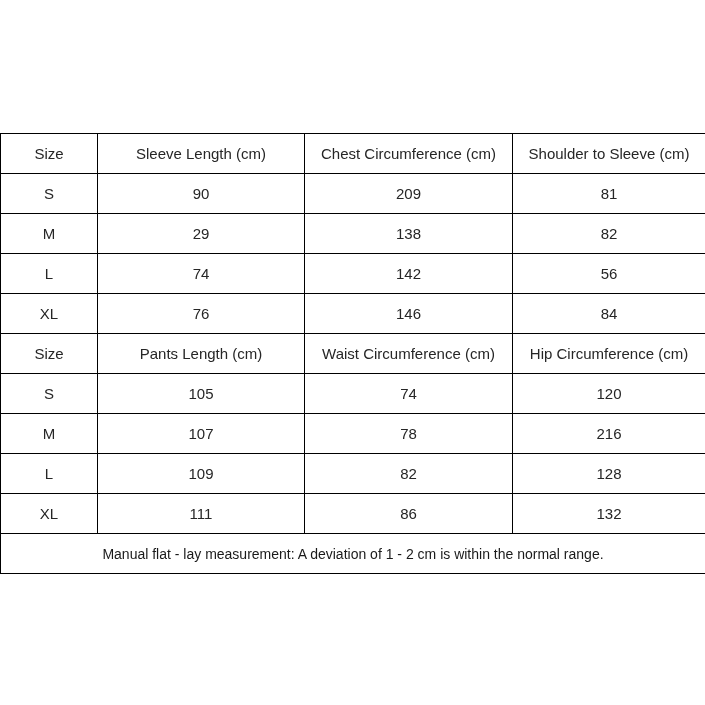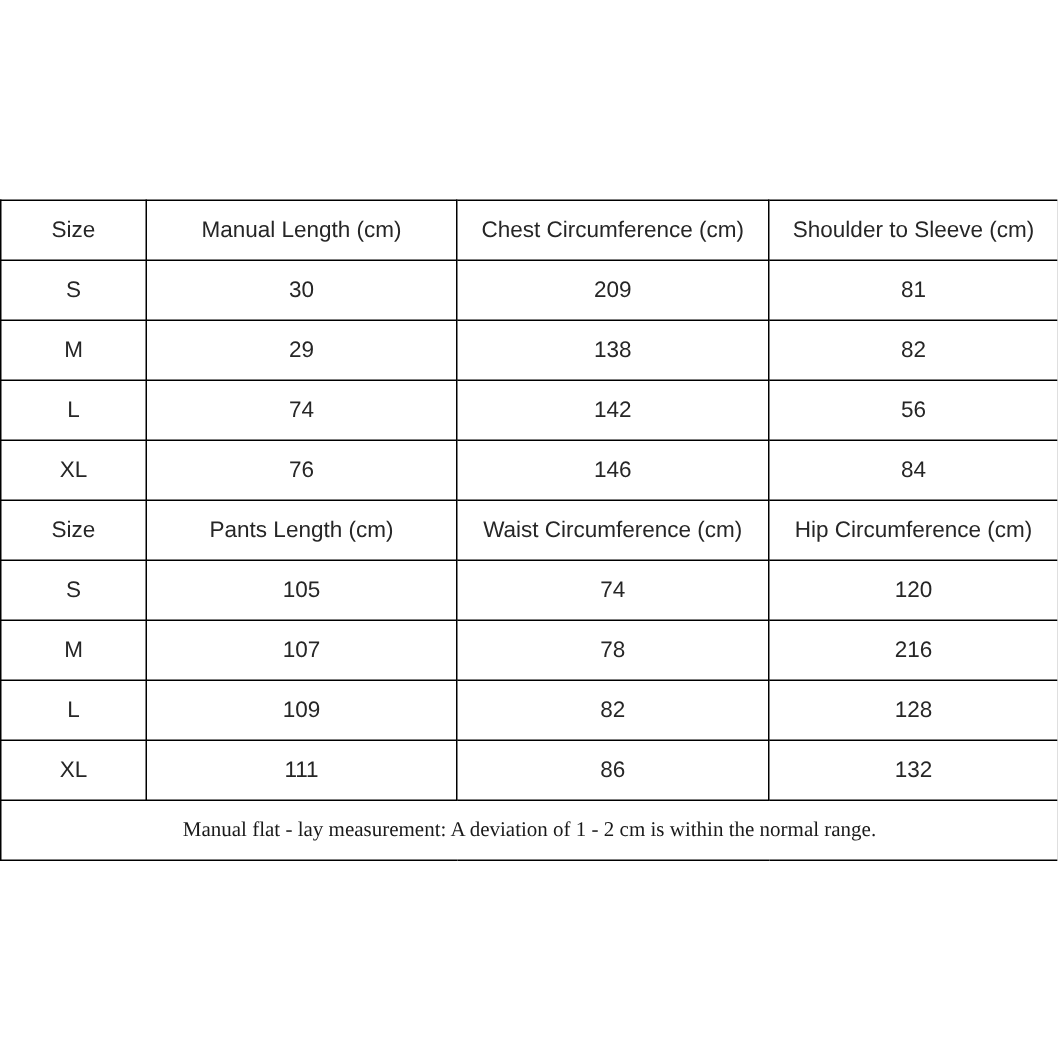--- a/index.html
+++ b/index.html
@@ -32,48 +32,48 @@
     vertical-align: middle;
     padding: 0;
     overflow: hidden;
     white-space: nowrap;
   }
   col.c0 { width: 97px; }
   col.c1 { width: 207px; }
   col.c2 { width: 208px; }
   col.c3 { width: 193px; }
   td.note-cell {
-    font-family: Liberation Serif, serif;
+    font-family: Liberation Sans, sans-serif;
     font-size: 14px;
     height: 38px;
     color: #1a1a1a;
   }
 </style>
 </head>
 <body>
 
 <div class="page">
   <table class="size-table">
     <colgroup>
       <col class="c0">
         <col class="c1">
         <col class="c2">
         <col class="c3">
     </colgroup>
 
     <tbody>
         <tr>
       <td>Size</td>
-      <td>Manual Length (cm)</td>
+      <td>Sleeve Length (cm)</td>
       <td>Chest Circumference (cm)</td>
       <td>Shoulder to Sleeve (cm)</td>
     </tr>
     <tr>
       <td>S</td>
-      <td>30</td>
+      <td>90</td>
       <td>209</td>
       <td>81</td>
     </tr>
     <tr>
       <td>M</td>
       <td>29</td>
       <td>138</td>
       <td>82</td>
     </tr>
     <tr>

